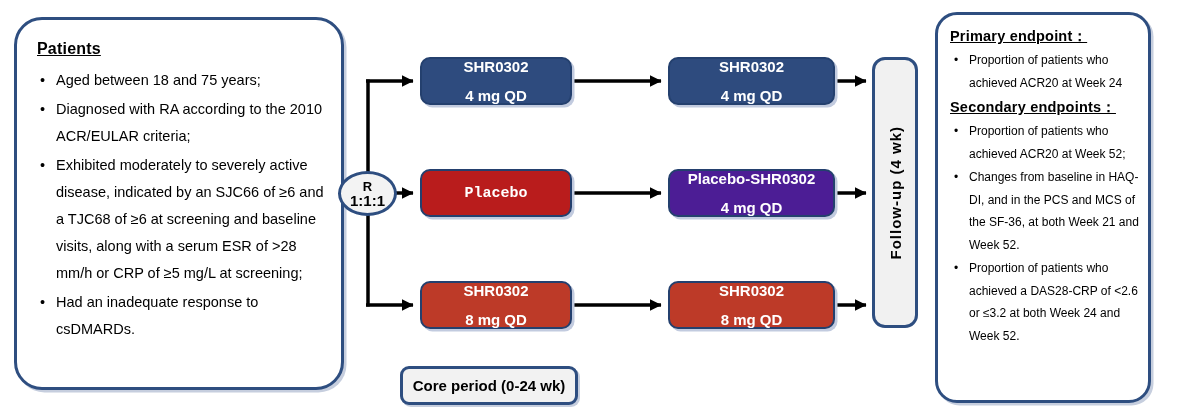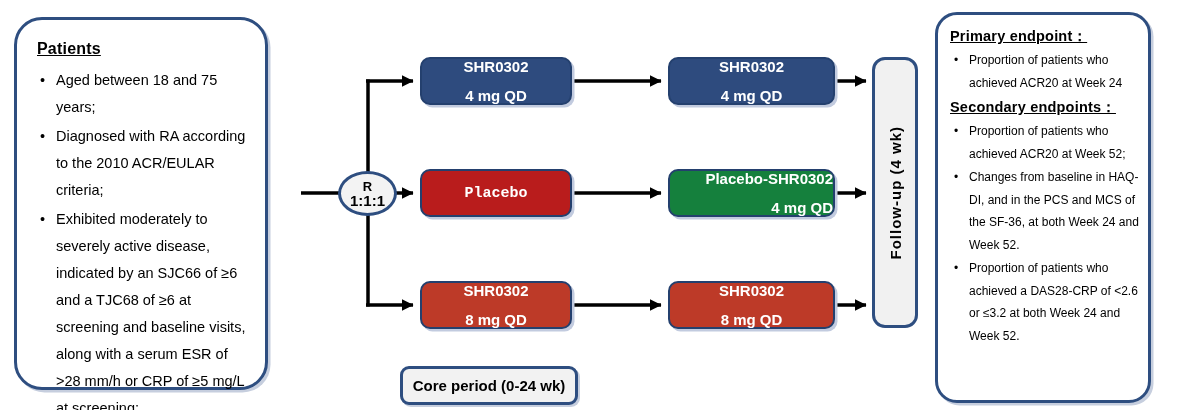--- a/index.html
+++ b/index.html
@@ -10,21 +10,21 @@
   
   #connectors { position:absolute; left:0; top:0; width:1184px; height:410px; z-index:1; }
 
   
   .panel {
     position:absolute; background:#fff;
     border:3px solid #2E4E80; border-radius:28px;
     box-shadow:2.5px 2.5px 0 #c6cede;
     z-index:2;
   }
-  #patients-panel { left:14px; top:17px; width:254px; height:373px; padding:16px 14px 0 18px; }
+  #patients-panel { left:14px; top:17px; width:330px; height:373px; padding:16px 14px 0 18px; }
   #endpoints-panel { left:935px; top:12px; width:216px; height:391px; padding:9px 2px 0 12px; border-radius:22px; }
 
   .panel-title {
     font-size:16px; font-weight:bold; text-decoration:underline;
     margin:4px 0 9px 2px; letter-spacing:0.2px;
   }
   #patients-panel ul { list-style:none; }
   #patients-panel li {
     position:relative; padding-left:21px;
     font-size:14.5px; line-height:27px; margin-bottom:2px;
@@ -121,20 +121,23 @@
         </li>
 
         <li>
           <span>Diagnosed with RA according to the 2010 ACR/EULAR criteria;</span>
         </li>
 
         <li>
           <span>Exhibited moderately to severely active disease, indicated by an SJC66 of ≥6 and a TJC68 of ≥6 at screening and baseline visits, along with a serum ESR of &gt;28 mm/h or CRP of ≥5 mg/L at screening;</span>
         </li>
 
+        <li>
+          <span>Had an inadequate response to csDMARDs.</span>
+        </li>
       </ul>
   </div>
 
   <div id="rand-node">
     <div class="r-label">R</div>
     <div class="r-ratio">1:1:1</div>
   </div>
 
   <div class="arm-box stage1 row1" style="background: rgb(46, 75, 126);">
     <span>SHR0302</span>
@@ -146,21 +149,21 @@
   </div>
   <div class="arm-box stage1 row3" style="background: rgb(189, 58, 40);">
     <span>SHR0302</span>
     <span>8 mg QD</span>
   </div>
 
   <div class="arm-box stage2 row1" style="background: rgb(46, 75, 126);">
     <span>SHR0302</span>
     <span>4 mg QD</span>
   </div>
-  <div class="arm-box stage2 row2" style="background: #15803d; align-items: flex-end;">
+  <div class="arm-box stage2 row2" style="background: #4c1d95;">
     <span>Placebo-SHR0302</span>
     <span>4 mg QD</span>
   </div>
   <div class="arm-box stage2 row3" style="background: rgb(189, 58, 40);">
     <span>SHR0302</span>
     <span>8 mg QD</span>
   </div>
 
   <div id="followup-bar">
     <span>Follow-up (4 wk)</span>
@@ -178,21 +181,21 @@
       </ul>
     <div class="ep-heading">Secondary endpoints：</div>
     <ul>
 
         <li>
           <span>Proportion of patients who achieved ACR20 at Week 52;</span>
         </li>
 
 
         <li>
-          <span>Changes from baseline in HAQ-DI, and in the PCS and MCS of the SF-36, at both Week 24 and Week 52.</span>
+          <span>Changes from baseline in HAQ-DI, and in the PCS and MCS of the SF-36, at both Week 21 and Week 52.</span>
         </li>
 
         <li>
           <span>Proportion of patients who achieved a DAS28-CRP of &lt;2.6 or ≤3.2 at both Week 24 and Week 52.</span>
         </li>
       </ul>
   </div>
 
 </div>
 

